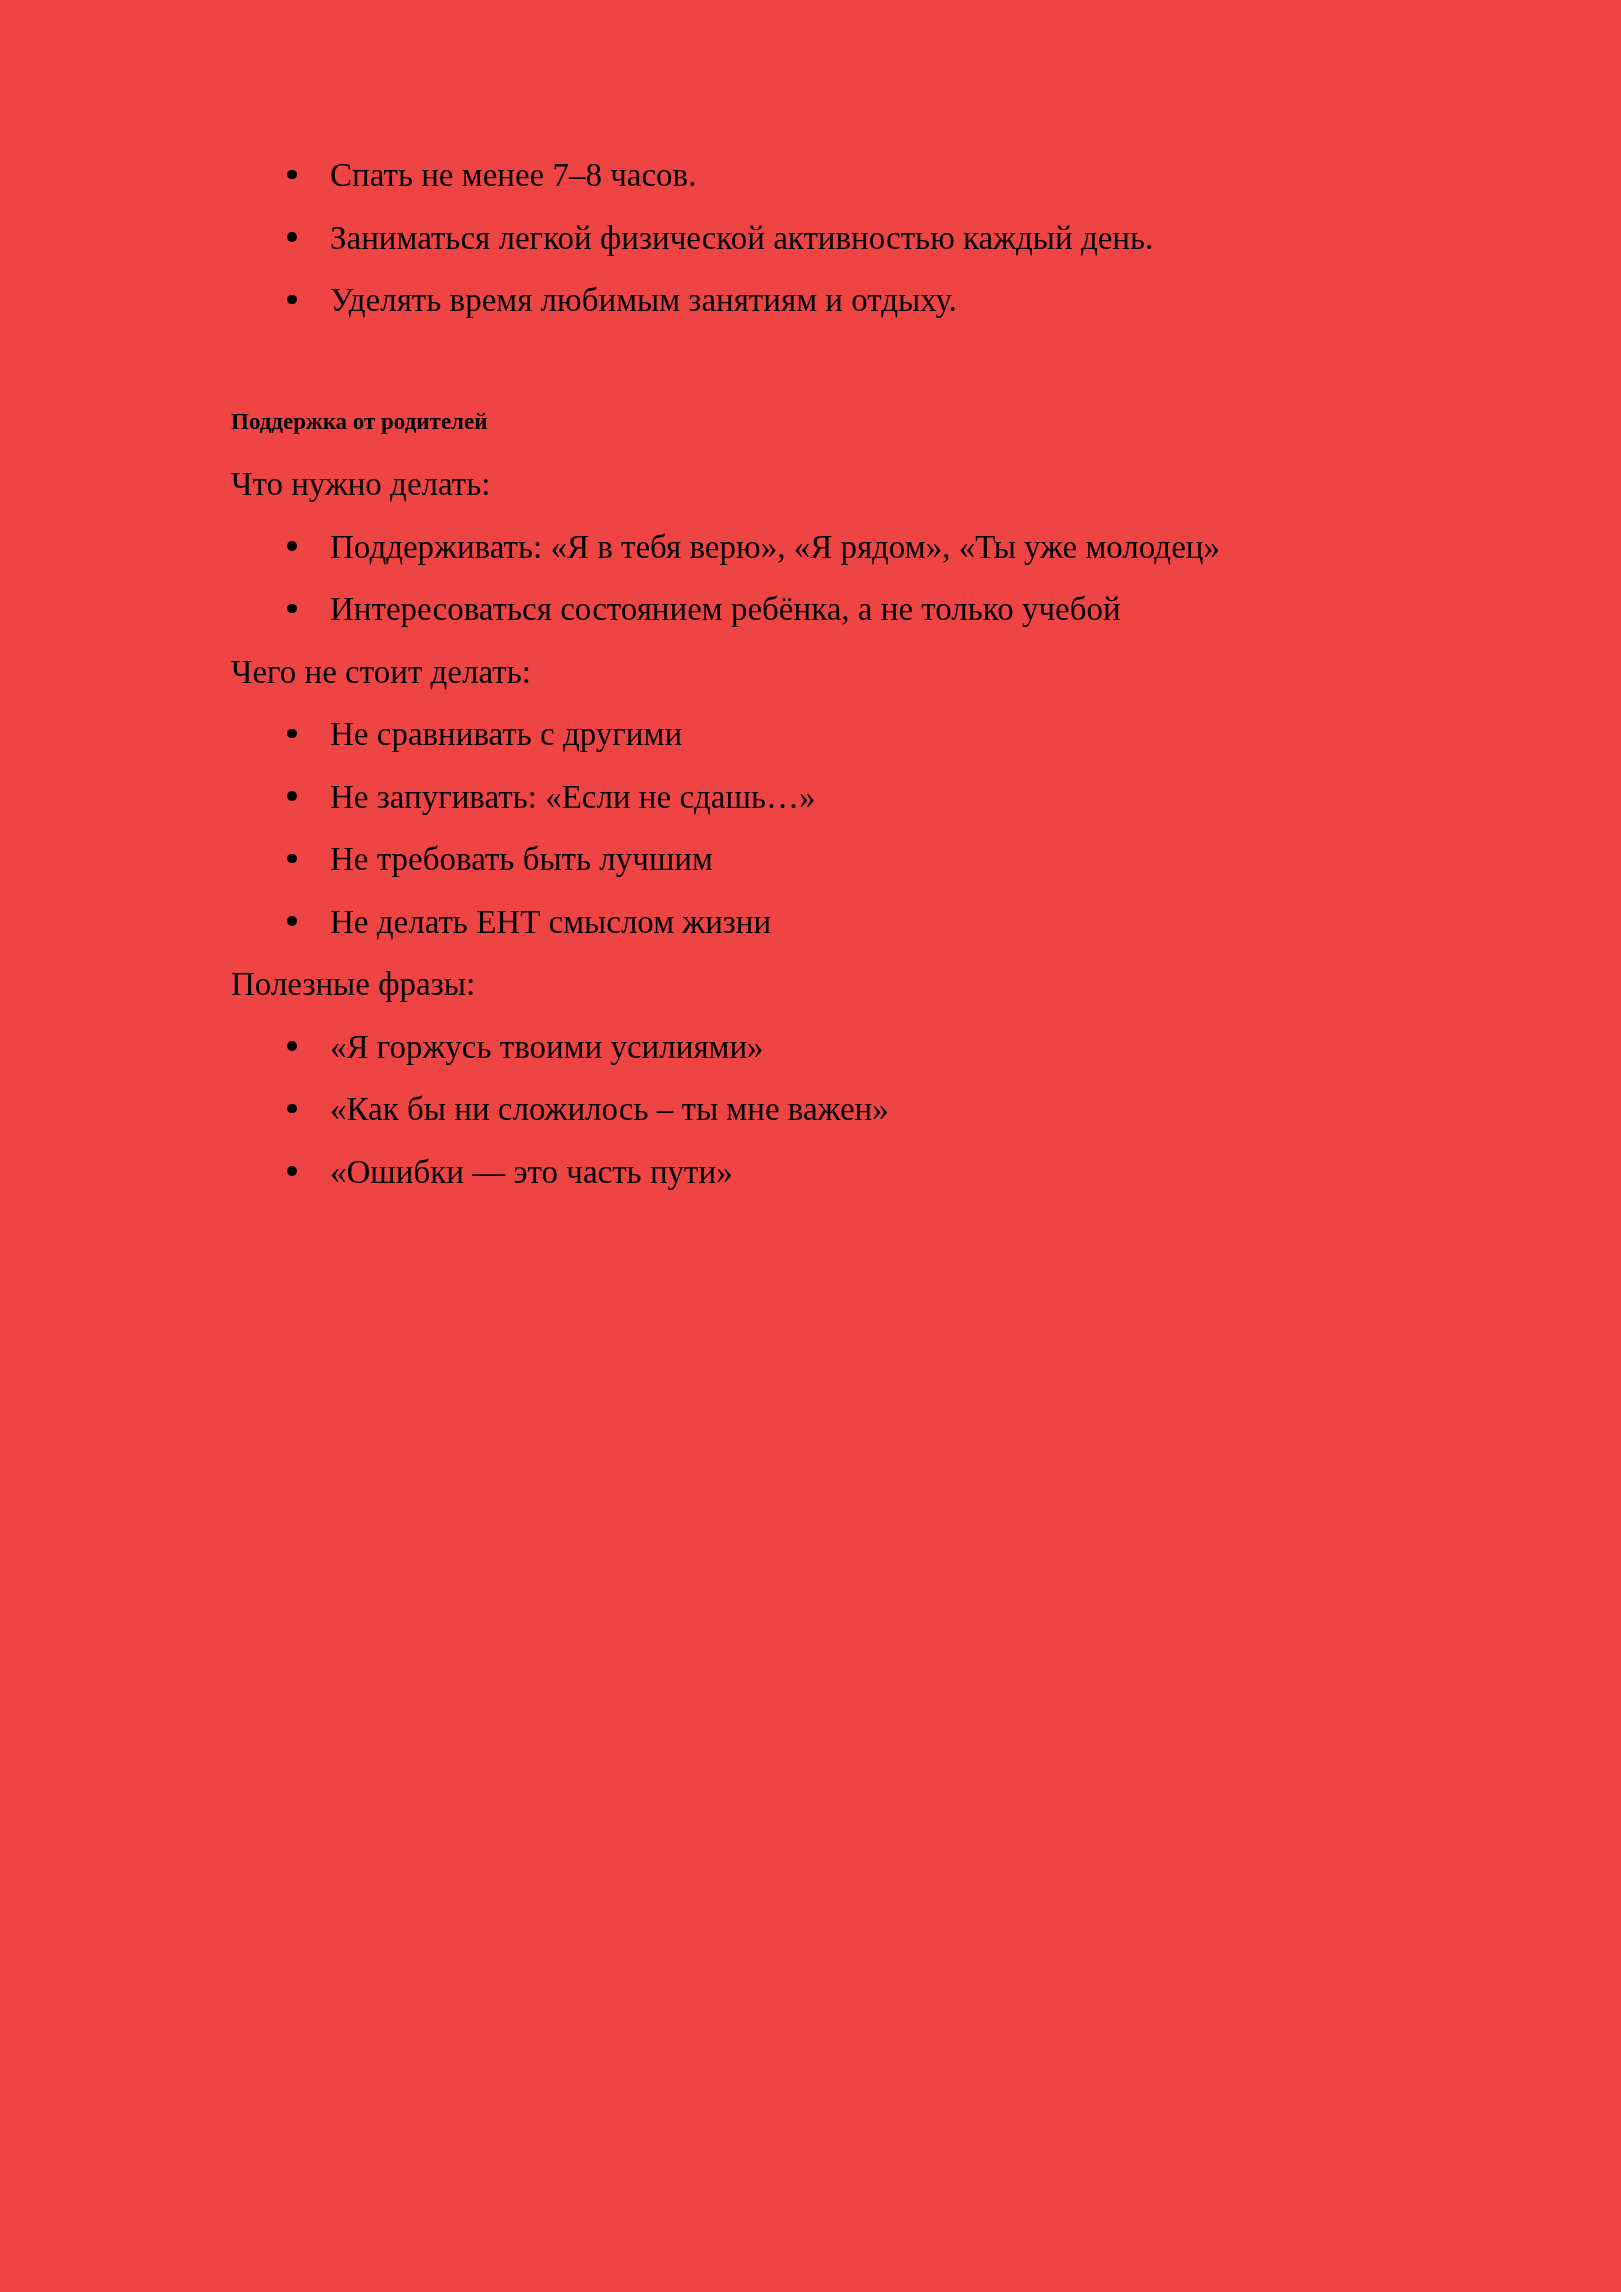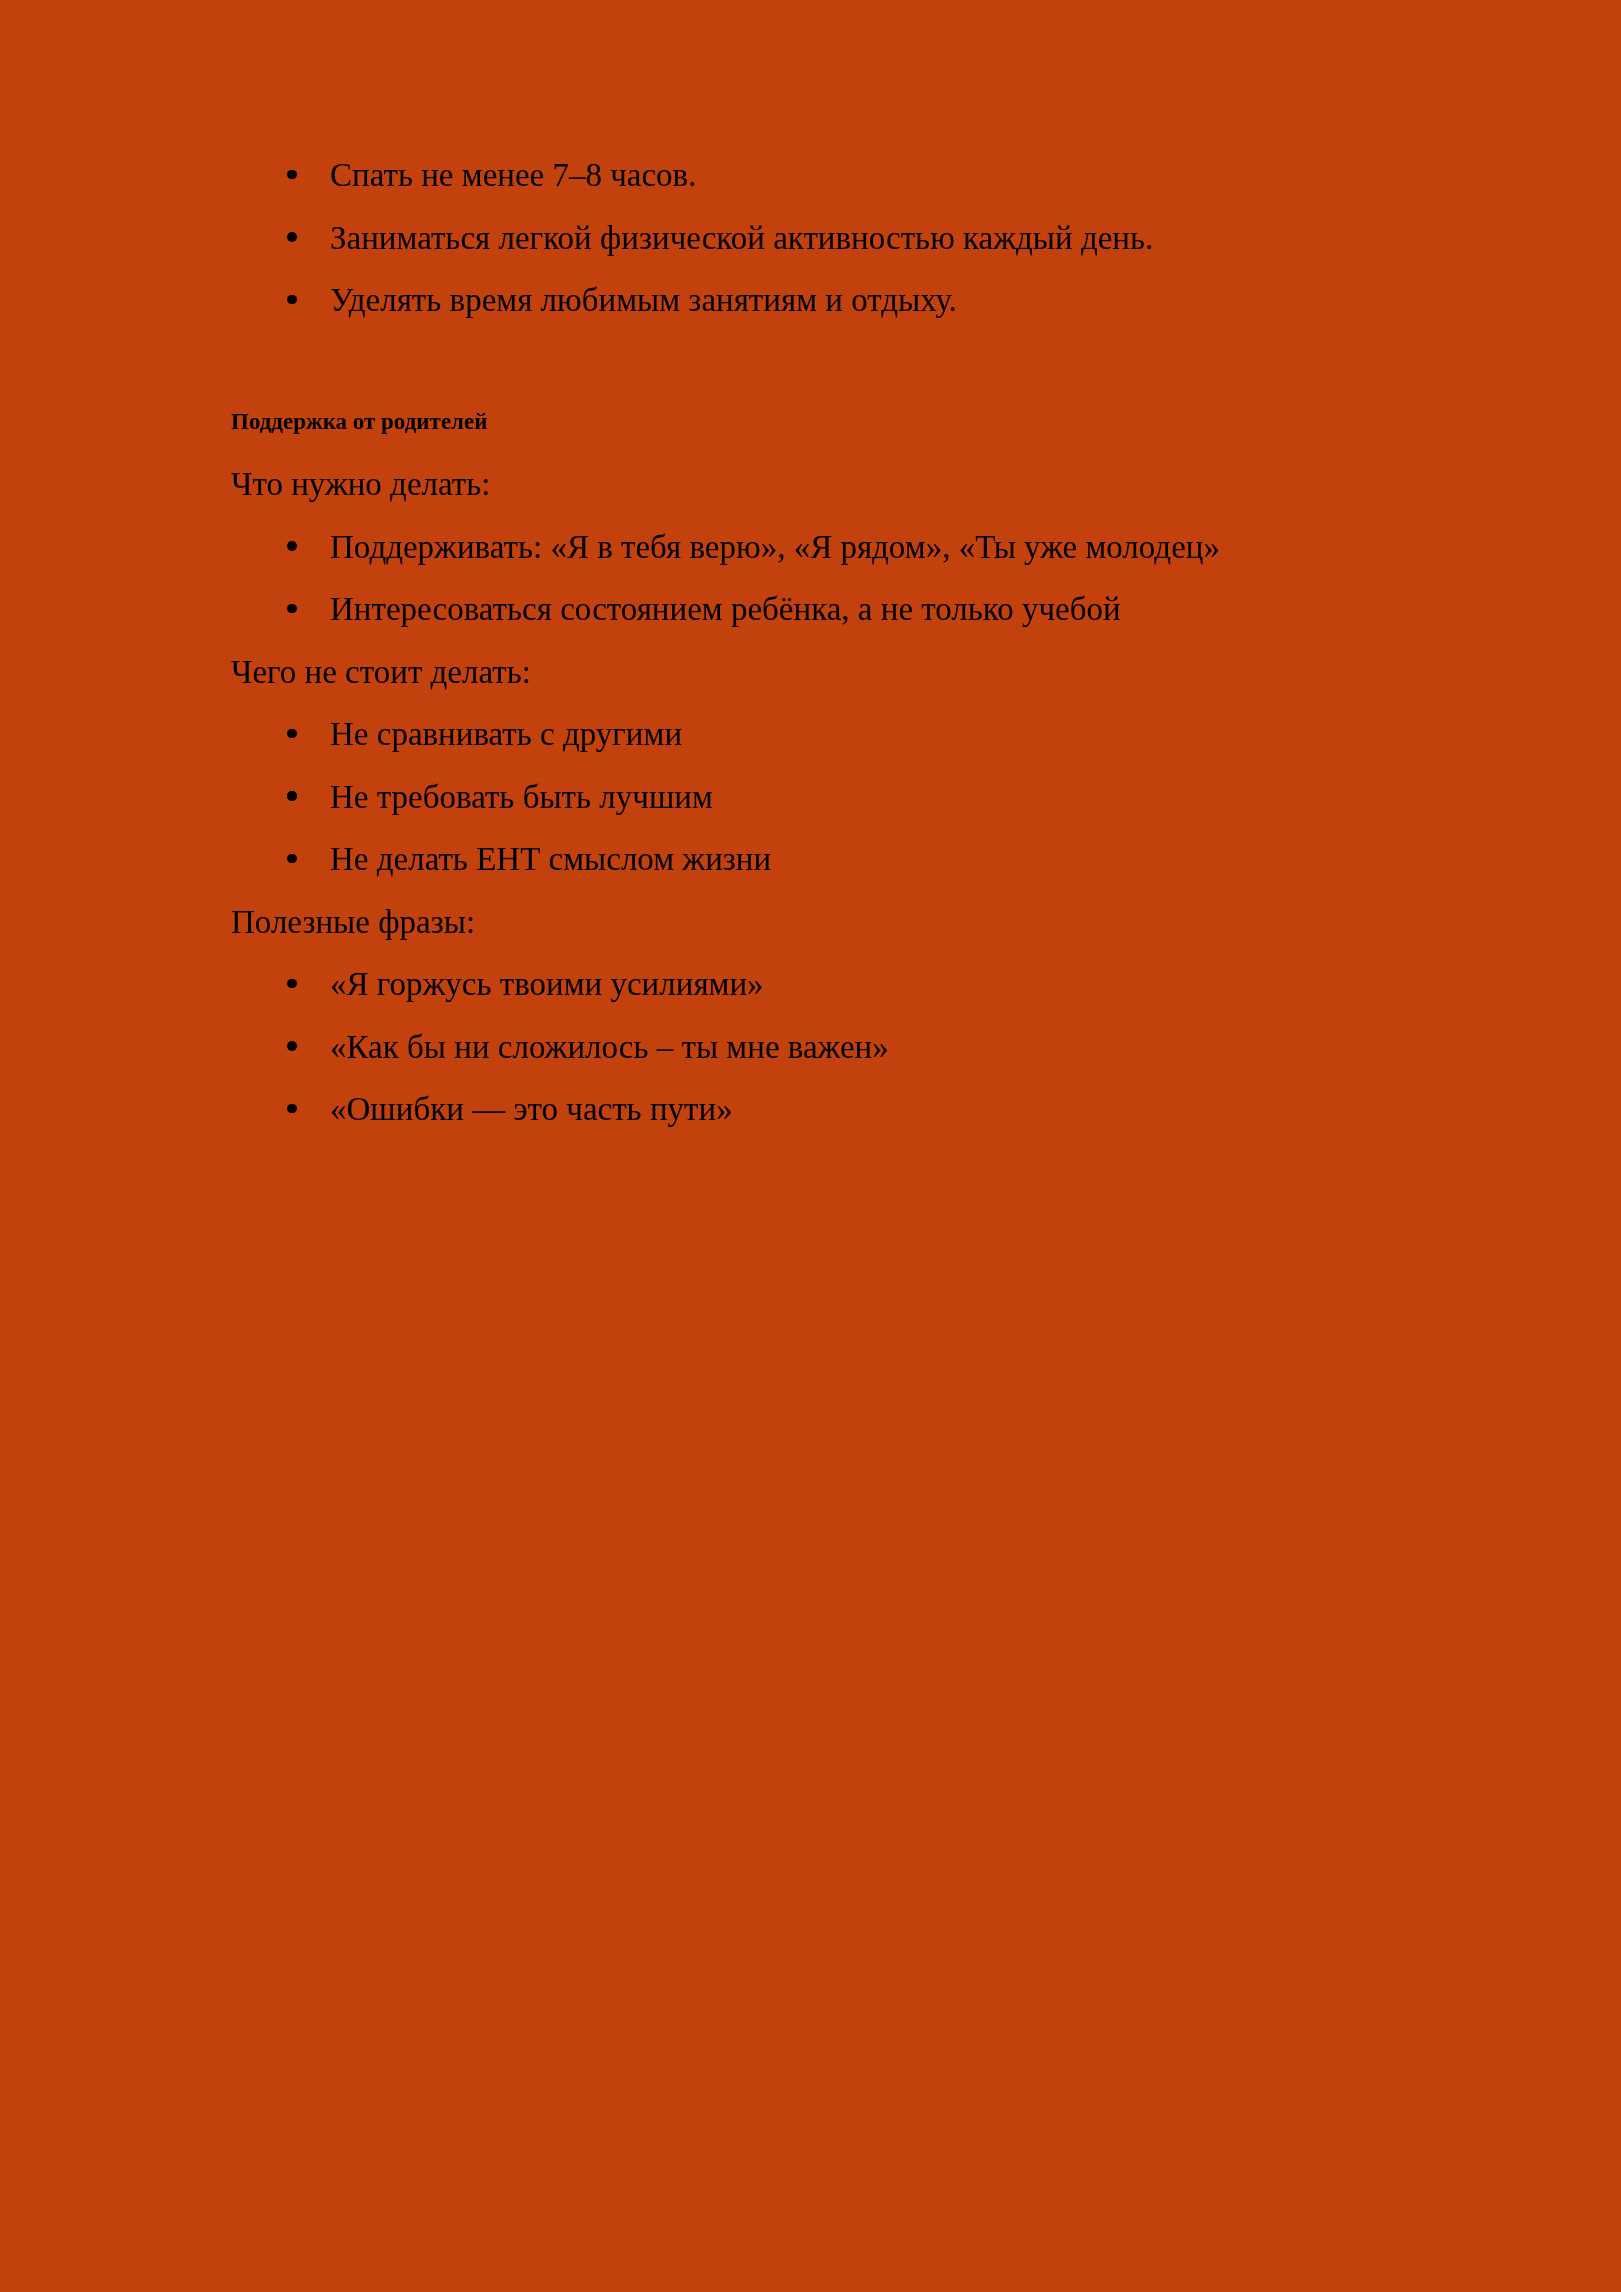--- a/index.html
+++ b/index.html
@@ -4,21 +4,21 @@
 <style>
   html, body {
     margin: 0;
     padding: 0;
     background: #ffffff;
   }
   .page {
     position: relative;
     width: 1621px;
     height: 2293px;
-    background: #c2410c;
+    background: #ef4444;
     font-family: "Liberation Serif", "DejaVu Serif", serif;
     font-size: 33px;
     color: #000000;
     overflow: hidden;
   }
   .content {
     position: absolute;
     left: 231px;
     top: 155px;
     width: 1215px;
@@ -87,20 +87,21 @@
     </div>
 
     <p class="label">Чего не стоит делать:</p>
     <div class="list">
       <div class="li">
         <span class="dot"></span>
         <span>Не сравнивать с другими</span>
       </div>
       <div class="li">
         <span class="dot"></span>
+        <span>Не запугивать: «Если не сдашь…»</span>
       </div>
       <div class="li">
         <span class="dot"></span>
         <span>Не требовать быть лучшим</span>
       </div>
       <div class="li">
         <span class="dot"></span>
         <span>Не делать ЕНТ смыслом жизни</span>
       </div>
     </div>

